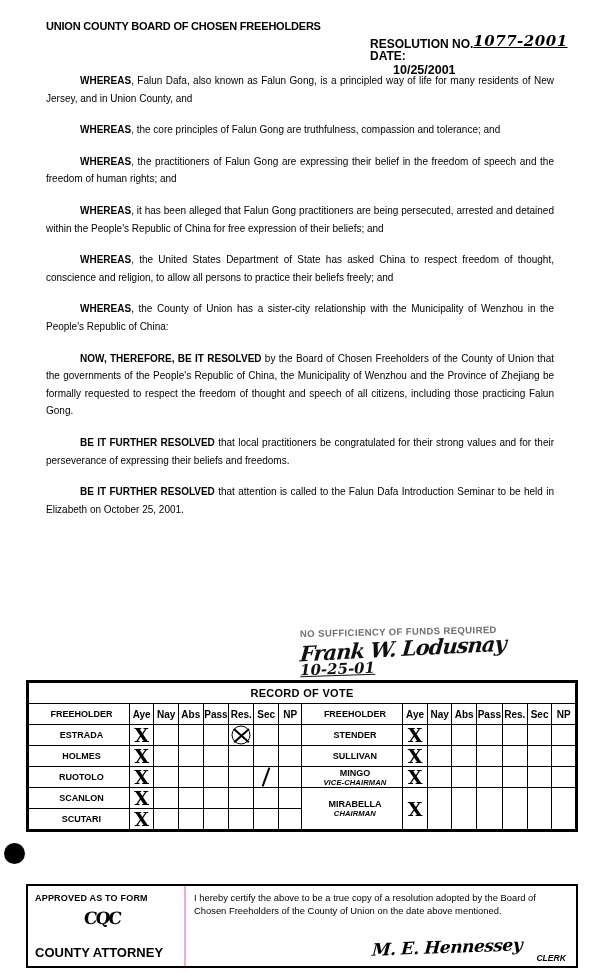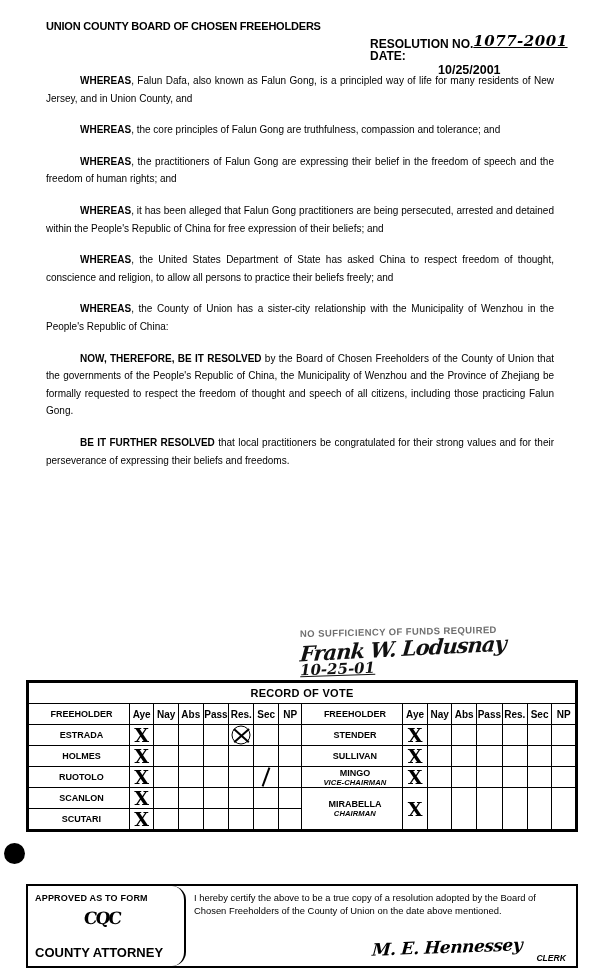--- a/index.html
+++ b/index.html
@@ -65,21 +65,21 @@
     text-decoration: underline;
   }
   .date-line {
     font-size: 12px;
     font-weight: bold;
     height: 15px;
   }
   .date-value {
     font-size: 12.5px;
     font-weight: bold;
-    margin-left: 68px;
+    margin-left: 23px;
     display: block;
   }
 
   
   .body-text {
     position: absolute;
     left: 46px;
     top: 72px;
     width: 508px;
     font-size: 10px;
@@ -219,25 +219,24 @@
     position: absolute;
     left: 26px;
     top: 884px;
     width: 548px;
     height: 80px;
     border: 2px solid #000;
     display: flex;
   }
   .foot-left {
     width: 156px;
-    border-right: 2px solid #000000;
+    border-right: 2px solid #f9a8d4;
     position: relative;
     font-size: 9px;
     font-weight: bold;
-    border-radius: 14px;
   }
   .approved-label {
     position: absolute;
     left: 7px;
     top: 7px;
     letter-spacing: 0.2px;
   }
   .attorney-initials {
     position: absolute;
     left: 56px;
@@ -314,20 +313,21 @@
 
   <div class="body-text">
     <p class="para"><b>WHEREAS</b><span>, Falun Dafa, also known as Falun Gong, is a principled way of life for many residents of New Jersey, and in Union County, and</span></p>
     <p class="para"><b>WHEREAS</b><span>, the core principles of Falun Gong are truthfulness, compassion and tolerance; and</span></p>
     <p class="para"><b>WHEREAS</b><span>, the practitioners of Falun Gong are expressing their belief in the freedom of speech and the freedom of human rights; and</span></p>
     <p class="para"><b>WHEREAS</b><span>, it has been alleged that Falun Gong practitioners are being persecuted, arrested and detained within the People's Republic of China for free expression of their beliefs; and</span></p>
     <p class="para"><b>WHEREAS</b><span>, the United States Department of State has asked China to respect freedom of thought, conscience and religion, to allow all persons to practice their beliefs freely; and</span></p>
     <p class="para"><b>WHEREAS</b><span>, the County of Union has a sister-city relationship with the Municipality of Wenzhou in the People's Republic of China:</span></p>
     <p class="para"><b>NOW, THEREFORE, BE IT RESOLVED</b><span> by the Board of Chosen Freeholders of the County of Union that the governments of the People's Republic of China, the Municipality of Wenzhou and the Province of Zhejiang be formally requested to respect the freedom of thought and speech of all citizens, including those practicing Falun Gong.</span></p>
     <p class="para"><b>BE IT FURTHER RESOLVED</b><span> that local practitioners be congratulated for their strong values and for their perseverance of expressing their beliefs and freedoms.</span></p>
+    <p class="para"><b>BE IT FURTHER RESOLVED</b><span> that attention is called to the Falun Dafa Introduction Seminar to be held in Elizabeth on October 25, 2001.</span></p>
   </div>
 
   <div class="stamp-nofunds">NO SUFFICIENCY OF FUNDS REQUIRED</div>
   <div class="hand sig-freeholder">Frank W. Lodusnay</div>
   <div class="hand sig-date">10-25-01</div>
 
   <div class="punch"></div>
 
   <div class="vote-wrap">
     <table class="vote">

